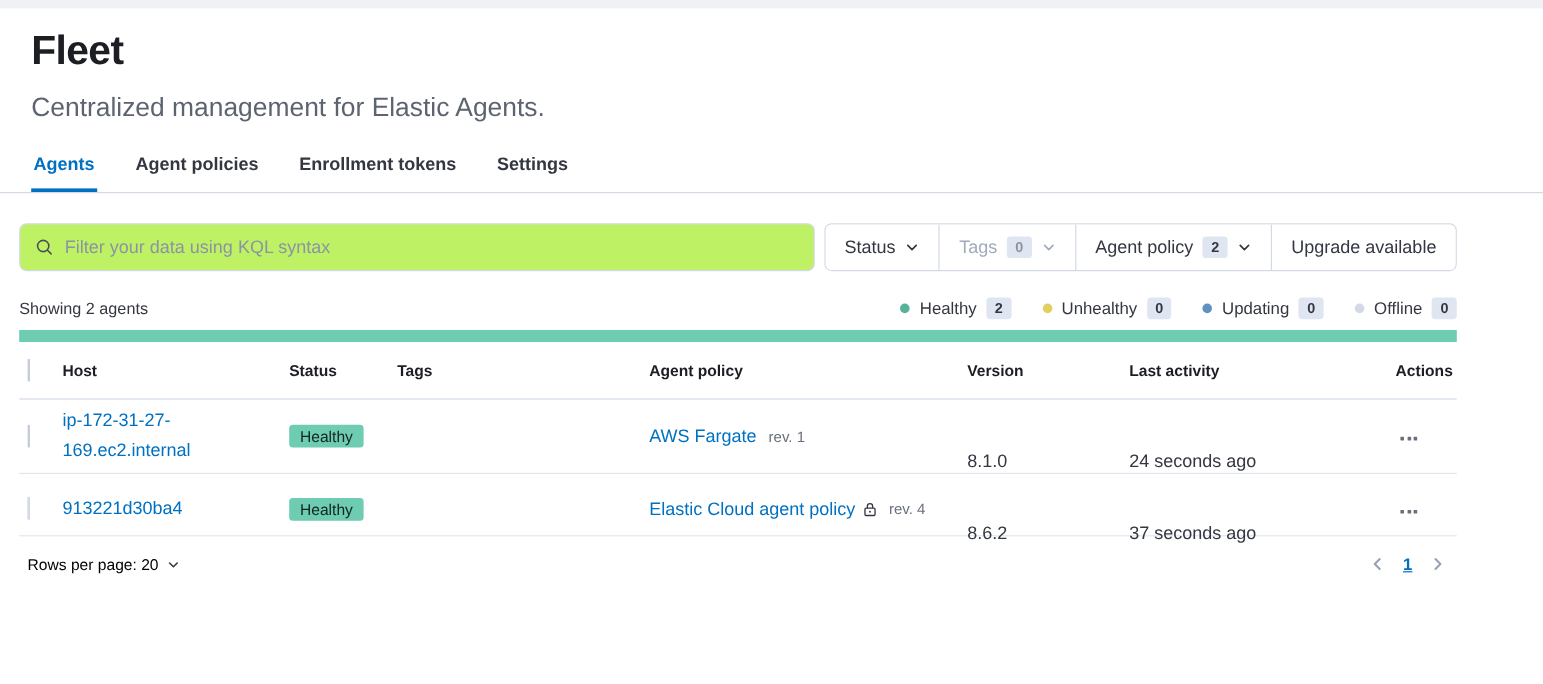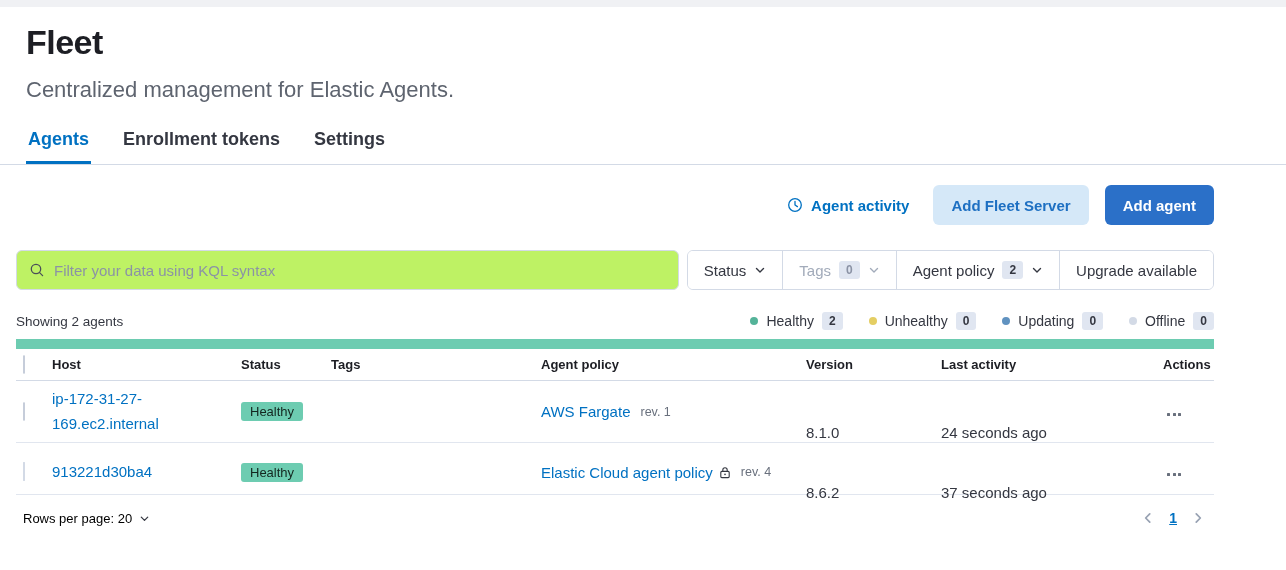--- a/index.html
+++ b/index.html
@@ -4,21 +4,21 @@
 <style>
   * { margin:0; padding:0; box-sizing:border-box; }
   html,body { width:1286px; height:570px; background:#fff; font-family:"Liberation Sans",sans-serif; color:#343741; overflow:hidden; }
   .top-strip { height:7px; background:#f0f1f4; }
 
   
   .header { padding:16px 26px 0; }
   .page-title { font-size:34px; font-weight:700; color:#1d1e24; letter-spacing:-0.5px; }
   .subtitle { margin-top:15px; font-size:22px; color:#5e646f; }
   .tabs { display:flex; gap:30px; margin-top:26px; }
-  .tab { font-size:18px; font-weight:700; color:#343741; padding:0 2px 11px; cursor:pointer; border-bottom:3px solid transparent; }
+  .tab { font-size:15px; font-weight:700; color:#343741; padding:0 2px 11px; cursor:pointer; border-bottom:3px solid transparent; }
   .tab.active { color:#0071c2; border-bottom-color:#0071c2; }
   .header-divider { border-bottom:1px solid #d3dae6; }
 
   
   .content { width:1198px; margin-left:16px; }
 
   .actions-row { display:flex; justify-content:flex-end; align-items:center; gap:16px; margin-top:20px; }
   .link-btn { display:flex; align-items:center; gap:8px; color:#0071c2; font-size:15px; font-weight:600; cursor:pointer; margin-right:8px; }
   .btn { height:40px; border:none; border-radius:6px; font-family:inherit; font-size:15px; font-weight:700; padding:0 18px; cursor:pointer; }
   .btn.secondary { background:#d5e8f8; color:#1d6fc2; }
@@ -41,21 +41,21 @@
   .showing { font-size:13.5px; color:#343741; }
   .legend { display:flex; align-items:center; gap:26px; }
   .legend-item { display:flex; align-items:center; gap:8px; font-size:14px; color:#343741; }
   .dot { width:8px; height:8px; border-radius:50%; }
 
   .health-bar { height:10px; margin-top:9px; background:#6dccb1; }
 
   
   .table { margin-top:0; }
   .t-row { display:grid; grid-template-columns:36px 189px 90px 210px 265px 135px 222px 1fr; align-items:center; border-bottom:1px solid #e1e6ef; }
-  .t-head { height:32px; border-bottom:1px solid #d3dae6; }
+  .t-head { height:48px; border-bottom:1px solid #d3dae6; }
   .t-head .th { font-size:13px; font-weight:700; color:#1d1e24; }
   .th.right, .td.right { text-align:right; padding-right:8px; }
   .row-1 { height:62px; }
   .row-2 { height:52px; }
   .checkbox { width:16px; height:16px; border:1px solid #c6cdda; border-radius:4px; background:#fff; margin-left:7px; cursor:pointer; }
   .checkbox.disabled { background:#d3dae6; border-color:#d3dae6; cursor:default; }
   .link { color:#0071c2; font-size:15px; cursor:pointer; text-decoration:none; }
   .host-link { display:inline-block; max-width:138px; overflow-wrap:anywhere; line-height:1.65; }
   .status-badge { display:inline-block; background:#6dccb1; color:#13261f; font-size:13px; padding:2px 9px; border-radius:3px; }
   .policy-cell { display:flex; align-items:center; gap:6px; }
@@ -76,41 +76,29 @@
 </head>
 <body>
 
 <div class="top-strip"></div>
 
 <div class="header">
   <h1 class="page-title">Fleet</h1>
   <div class="subtitle">Centralized management for Elastic Agents.</div>
   <div class="tabs">
     <div class="tab active">Agents</div>
+    <div class="tab">Agent policies</div>
     <div class="tab">Enrollment tokens</div>
     <div class="tab">Settings</div>
   </div>
 </div>
 <div class="header-divider"></div>
 
 <div class="content">
 
-  <div class="actions-row">
-    <div class="link-btn">
-      <span>
-        <svg width="16" height="16" viewBox="0 0 16 16" fill="none" stroke="#0071c2" stroke-width="1.3">
-          <circle cx="8" cy="8" r="6.3"></circle>
-            <path d="M8 4.5V8l2.4 1.6" stroke-linecap="round"></path>
-        </svg>
-      </span>
-      <span>Agent activity</span>
-    </div>
-    <button class="btn secondary">Add Fleet Server</button>
-    <button class="btn primary">Add agent</button>
-  </div>
 
   <div class="search-row">
     <div class="search-box">
       <span>
         <svg width="16" height="16" viewBox="0 0 16 16" fill="none" stroke="#4a4f59" stroke-width="1.3">
           <circle cx="7" cy="7" r="4.7"></circle>
             <path d="M10.6 10.6 L13.6 13.6" stroke-linecap="round"></path>
         </svg>
       </span>
       <input type="text" placeholder="Filter your data using KQL syntax" style="">

